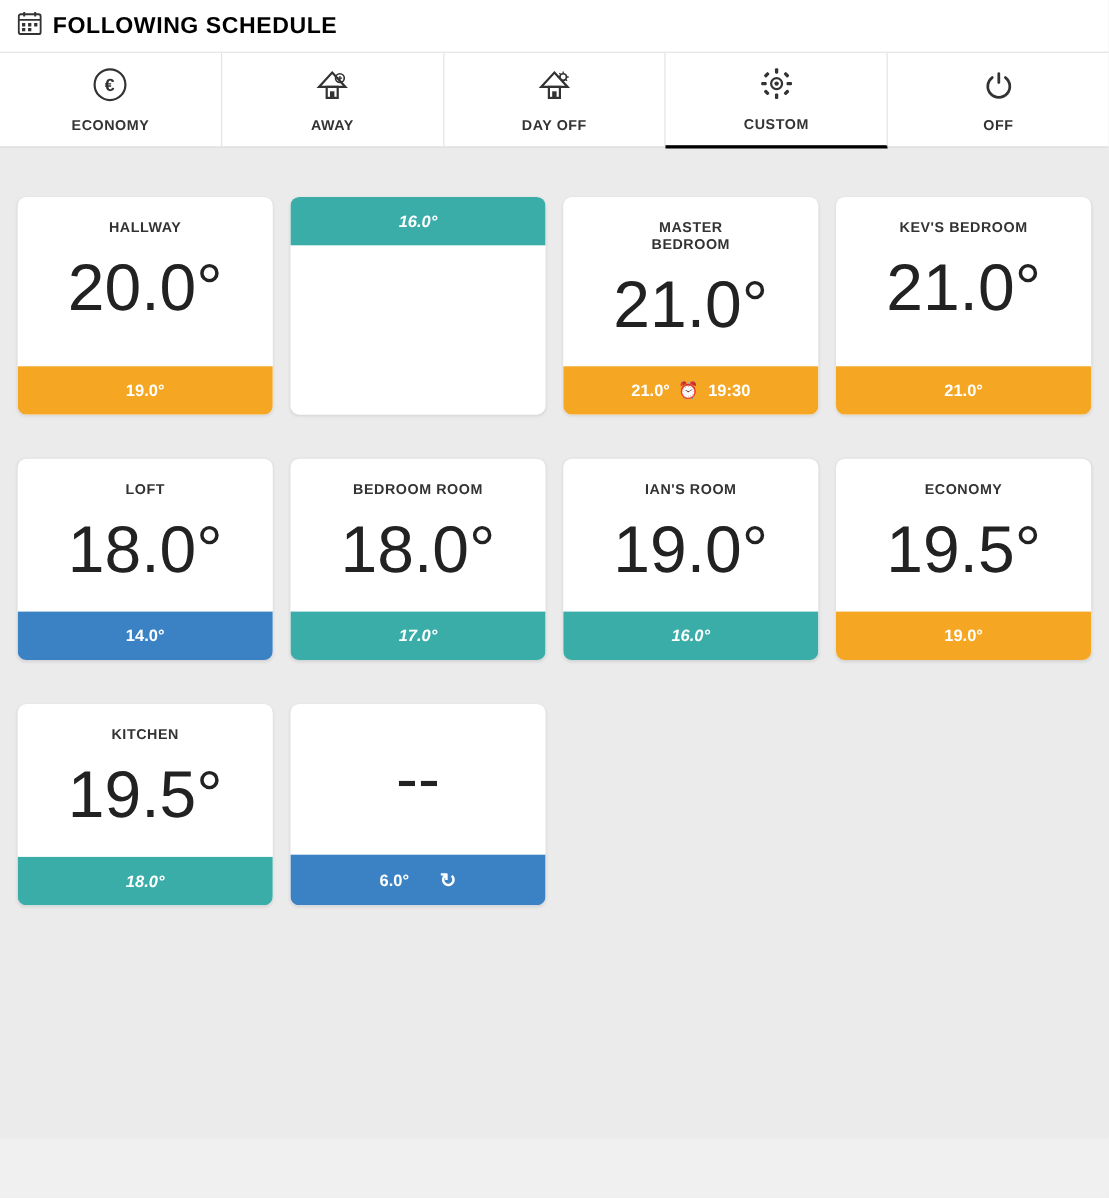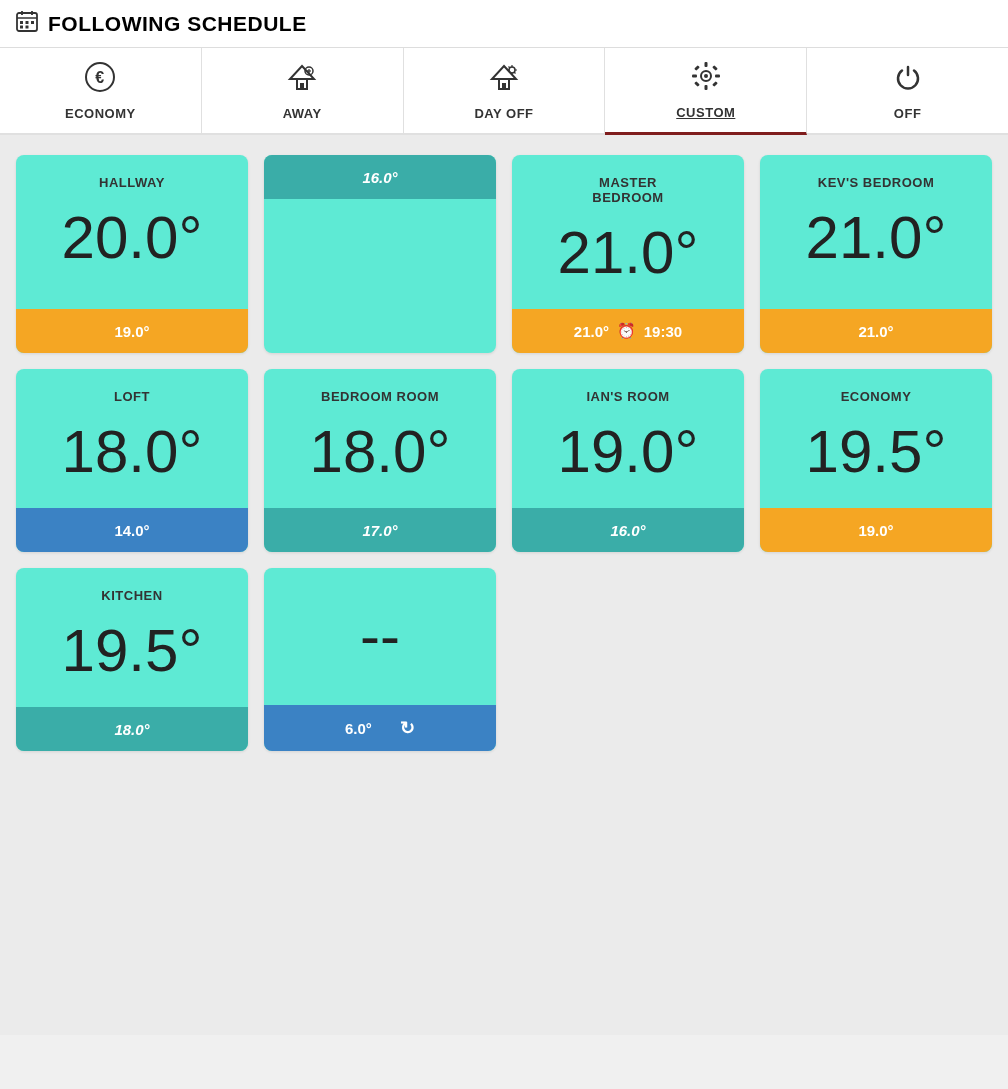--- a/index.html
+++ b/index.html
@@ -47,49 +47,49 @@
       font-size: 13px;
       font-weight: bold;
       letter-spacing: 0.5px;
       color: #333;
       gap: 6px;
     }
 
     .tab:last-child { border-right: none; }
 
     .tab.active {
-      border-bottom: 3px solid #7f1d1d;
+      border-bottom: 3px solid #000000;
       margin-bottom: -2px;
-      text-decoration: underline;
     }
 
     .tab-icon {
       font-size: 26px;
       color: #333;
     }
 
     .grid-area {
       padding: 20px 16px;
       background: #ebebeb;
       min-height: 900px;
     }
 
     .grid {
       display: grid;
       grid-template-columns: repeat(4, 1fr);
       gap: 16px;
     }
 
     .card {
-      background: #5eead4;
+      background: #ffffff;
       border-radius: 8px;
       overflow: hidden;
       display: flex;
       flex-direction: column;
       box-shadow: 0 1px 3px rgba(0,0,0,0.1);
+      margin-top: 24px;
     }
 
     .card-body {
       flex: 1;
       padding: 20px 16px 16px 16px;
       display: flex;
       flex-direction: column;
       align-items: flex-start;
     }
 

